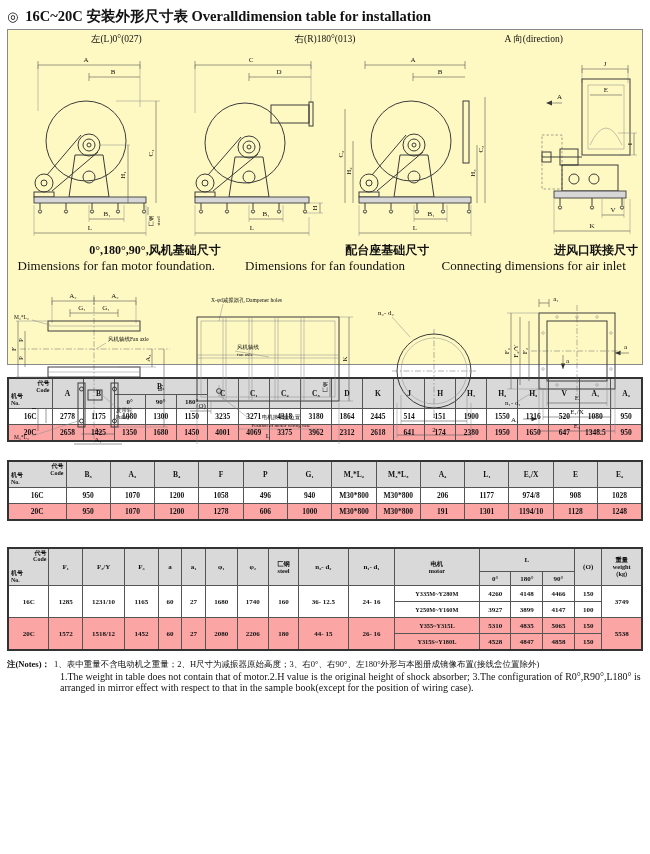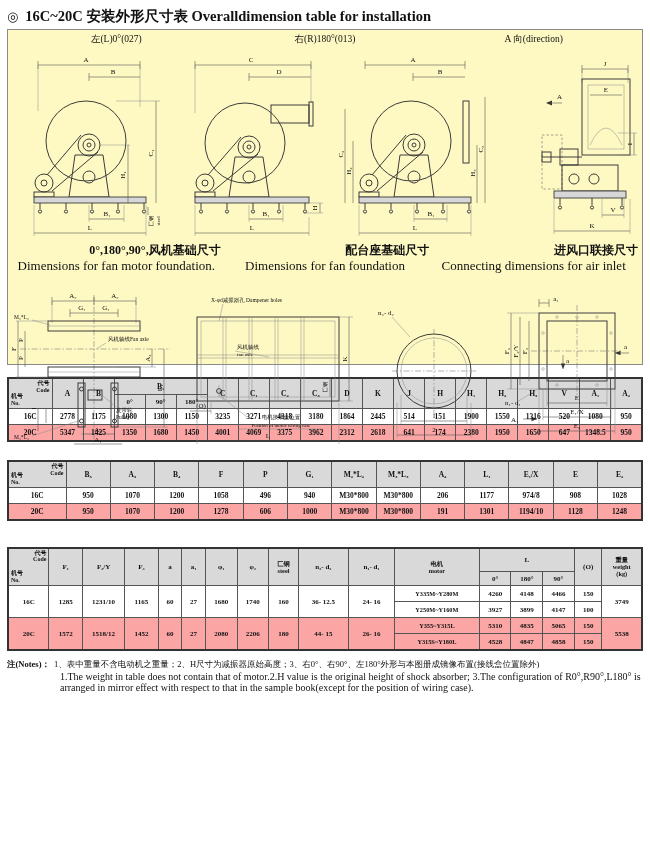--- a/index.html
+++ b/index.html
@@ -506,21 +506,21 @@
           <td>151</td>
           <td>1900</td>
           <td>1550</td>
           <td>1316</td>
           <td>520</td>
           <td>1080</td>
           <td>950</td>
     </tr>
     <tr class="r20">
       <td>20C</td>
-      <td>5347</td>
+      <td>2658</td>
           <td>1425</td>
           <td>1350</td>
           <td>1680</td>
           <td>1450</td>
           <td>4001</td>
           <td>4069</td>
           <td>3375</td>
           <td>3962</td>
           <td>2312</td>
           <td>2618</td>

